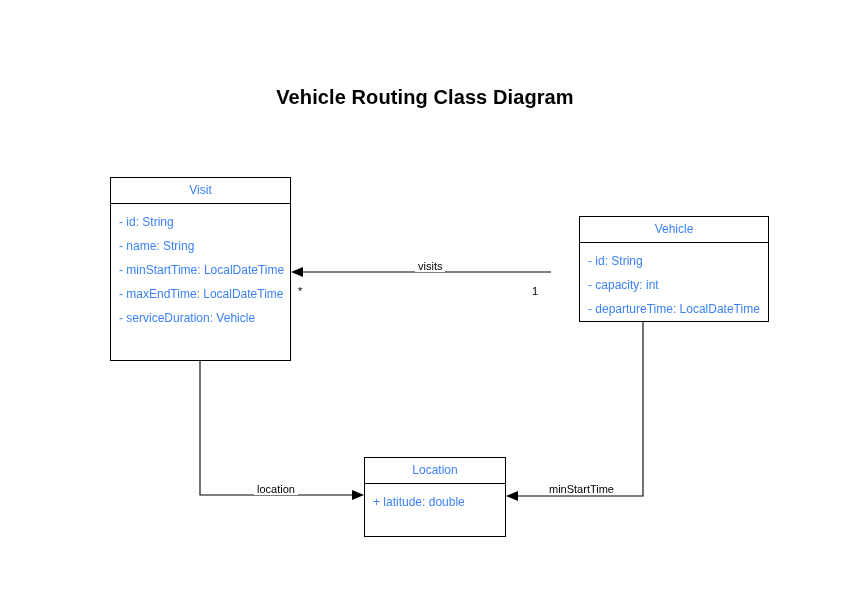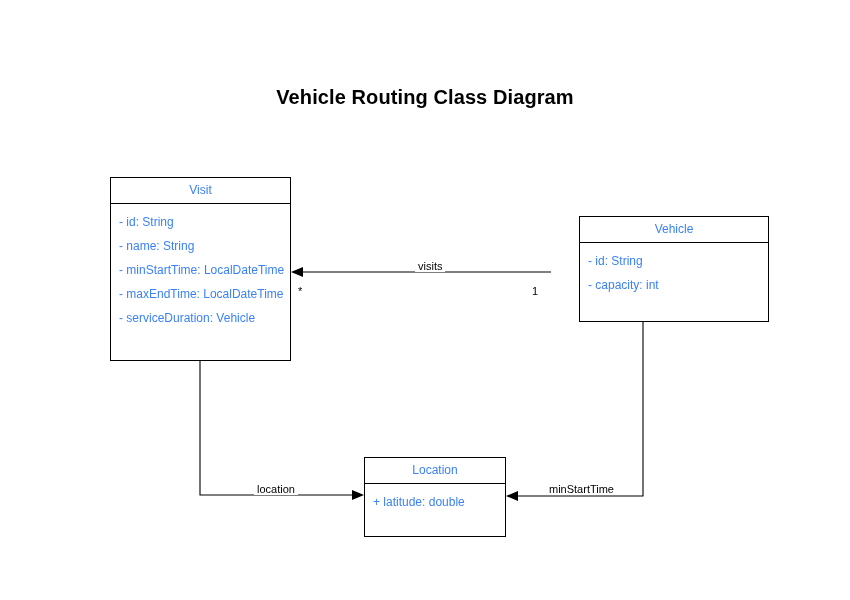--- a/index.html
+++ b/index.html
@@ -157,20 +157,21 @@
       <div class="uml-attr">- maxEndTime: LocalDateTime</div>
       <div class="uml-attr">- serviceDuration: Vehicle</div>
     </div>
   </div>
 
   <div class="uml-class" id="class-vehicle">
     <div class="uml-class-name">Vehicle</div>
     <div class="uml-attrs">
       <div class="uml-attr">- id: String</div>
       <div class="uml-attr">- capacity: int</div>
+      <div class="uml-attr">- departureTime: LocalDateTime</div>
     </div>
   </div>
 
   <div class="uml-class" id="class-location">
     <div class="uml-class-name">Location</div>
     <div class="uml-attrs">
       <div class="uml-attr">+ latitude: double</div>
     </div>
   </div>
 

